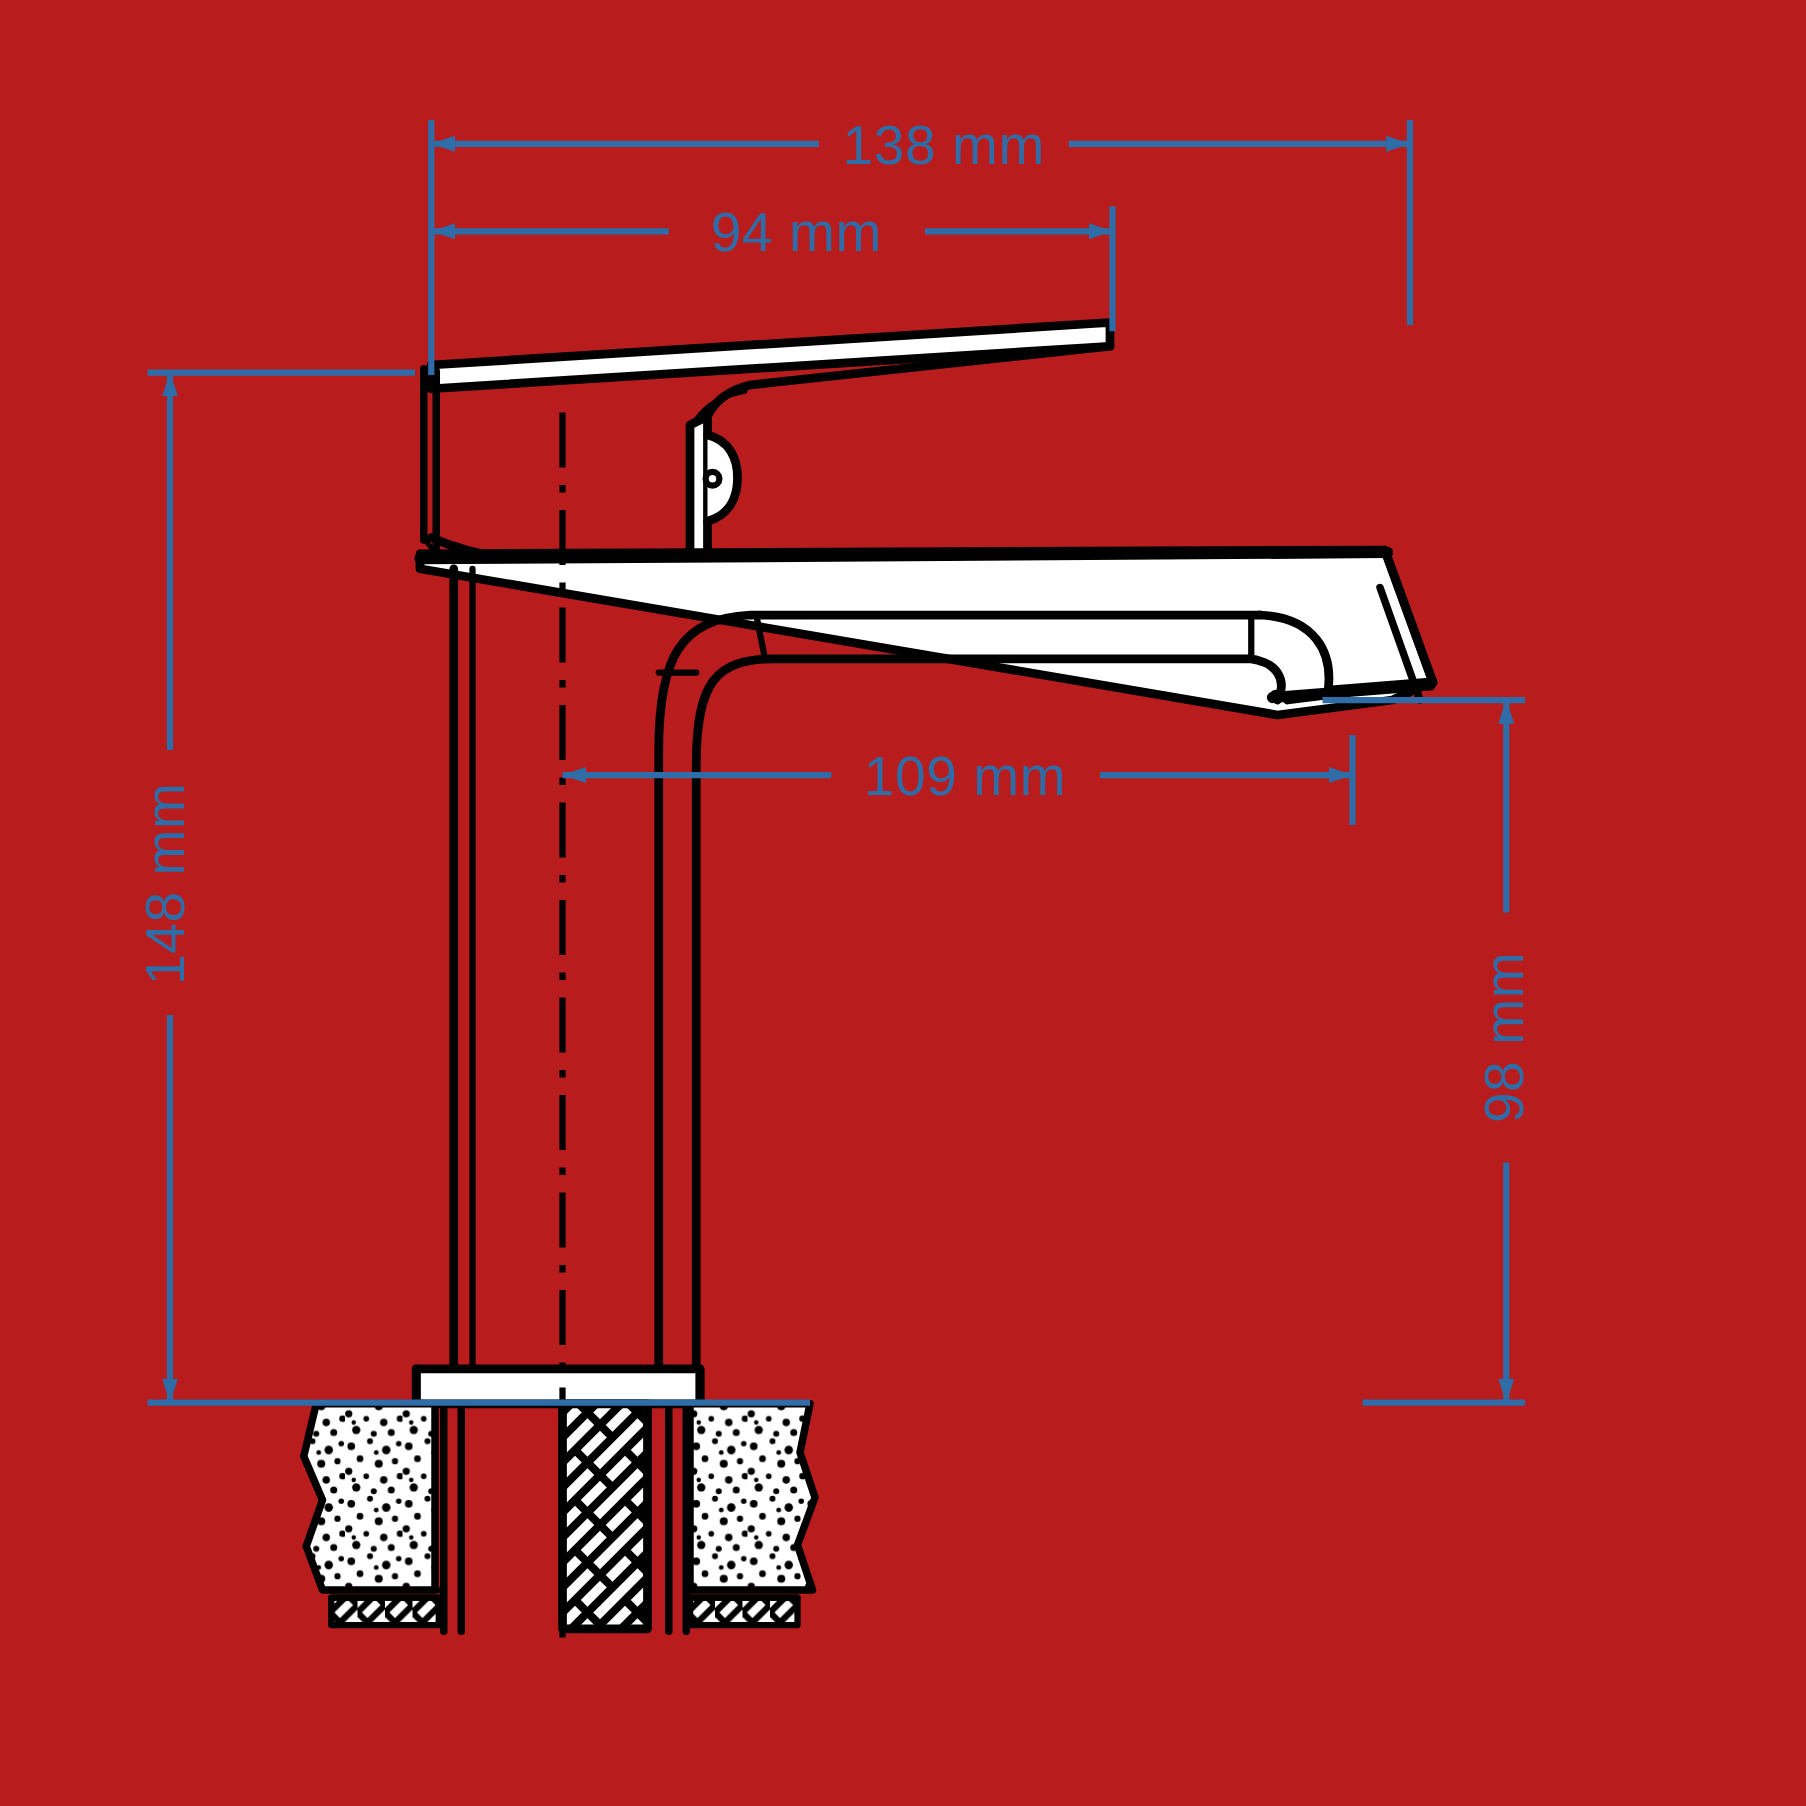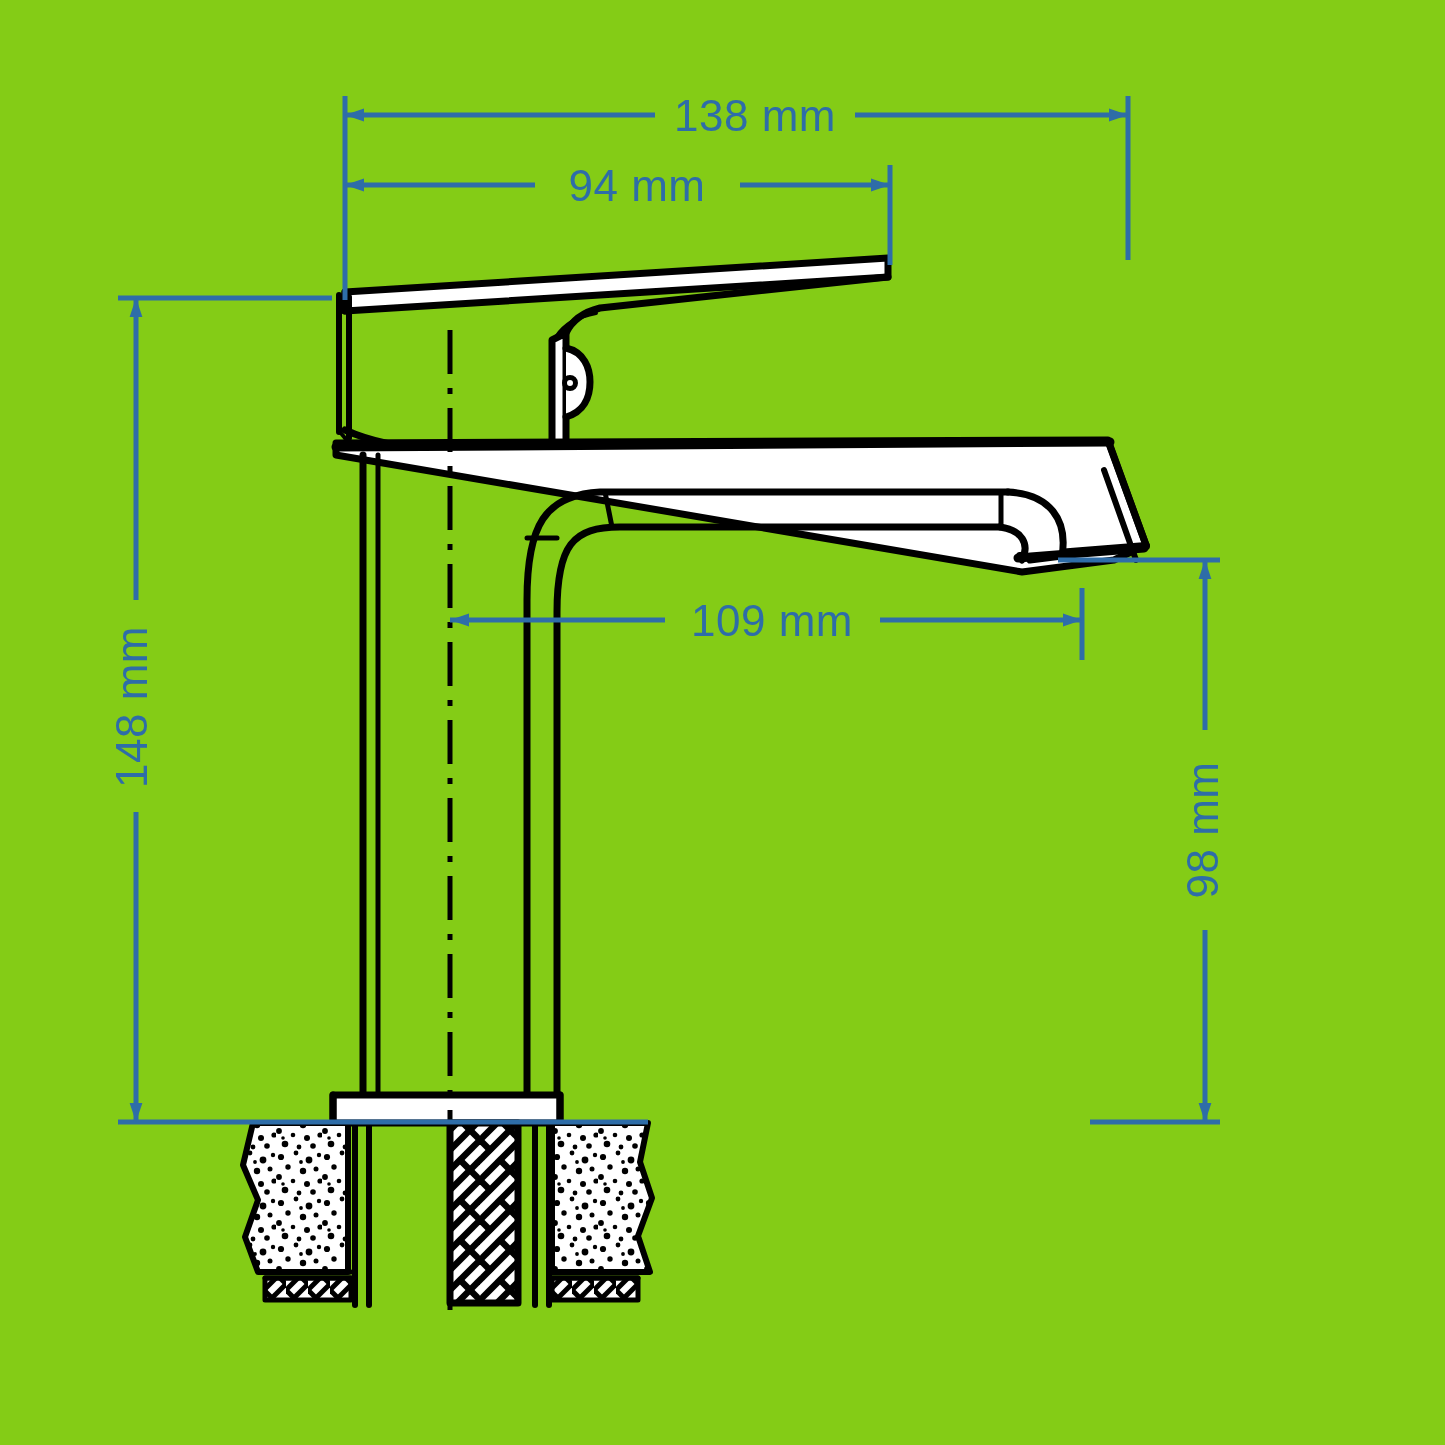--- a/index.html
+++ b/index.html
@@ -11,21 +11,21 @@
   body {
     width: 1445px;
     height: 1445px;
     overflow: hidden;
     font-family: "Liberation Sans", sans-serif;
   }
   #drawing-root {
     position: relative;
     width: 1445px;
     height: 1445px;
-    background: #84cc16;
+    background: #b91c1c;
   }
   svg.canvas {
     position: absolute;
     top: 0;
     left: 0;
     width: 1445px;
     height: 1445px;
     display: block;
   }
   text.dim-label {

